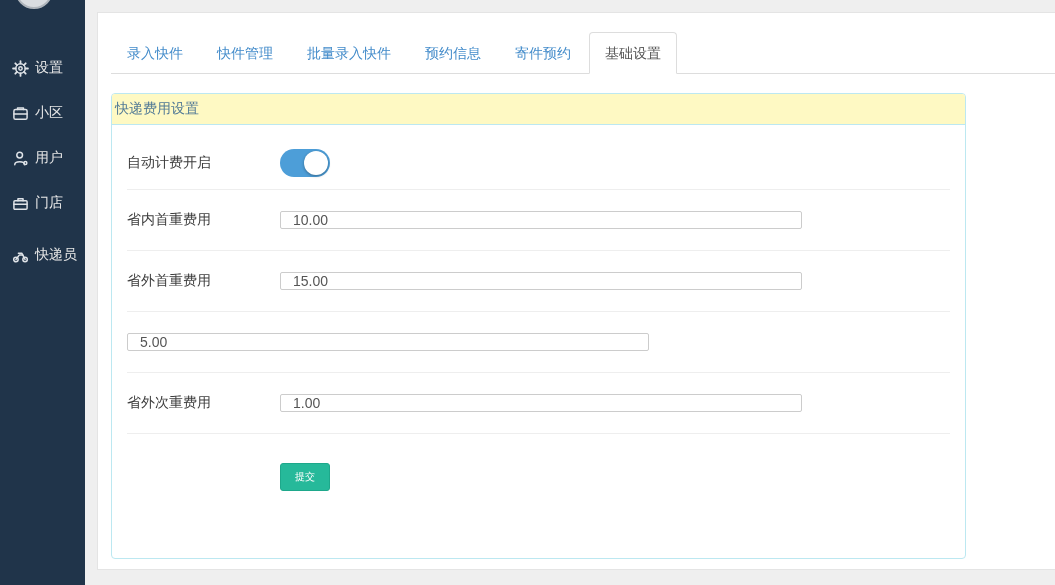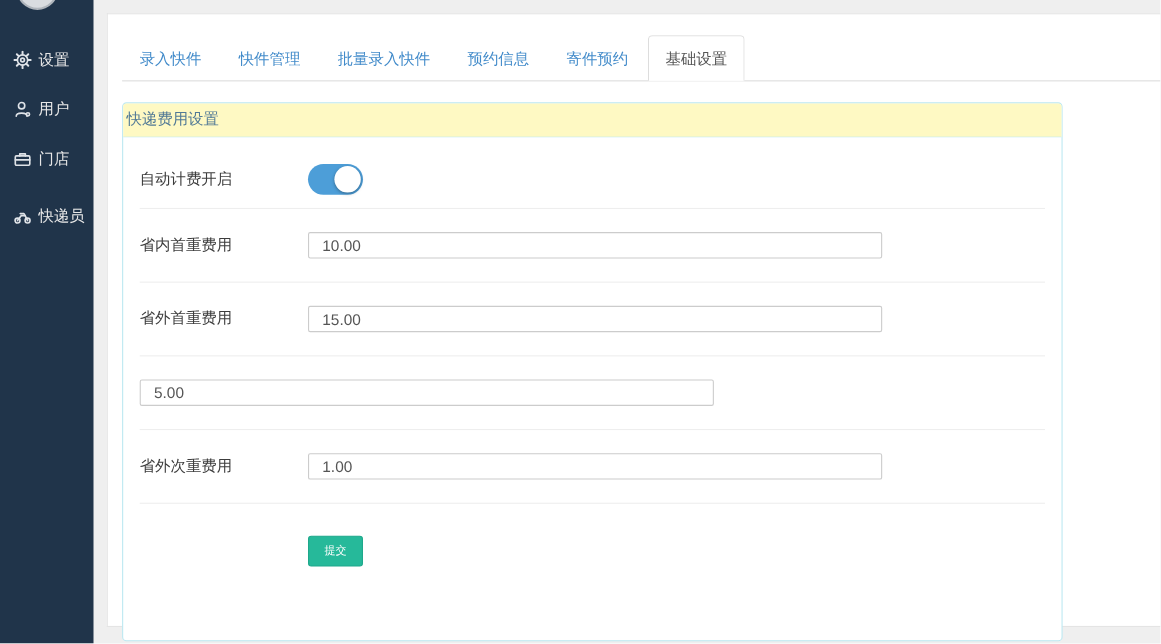--- a/index.html
+++ b/index.html
@@ -12,21 +12,21 @@
   .sidebar {
     position:absolute; left:0; top:0; width:85px; height:585px;
     background:#20344a; z-index:2;
   }
   .avatar {
     position:absolute; left:15px; top:-29px; width:38px; height:38px;
     border-radius:50%; background:#d9dce0; border:2px solid #aeb4bb;
   }
   .side-menu { list-style:none; padding-top:32px; }
   .side-menu li {
-    height:45px; display:flex; align-items:center; padding-left:12px;
+    height:45px; display:flex; align-items:flex-end; padding-left:12px;
     color:#e7e7e7; cursor:pointer; font-size:14px;
   }
   .side-menu li:last-child { margin-top:7px; }
   .side-menu .ico { width:17px; height:17px; margin-right:6px; flex:0 0 auto; display:inline-flex; }
   .side-menu svg { width:17px; height:17px; stroke:#dfe3e8; fill:none; stroke-width:1.4; stroke-linecap:round; stroke-linejoin:round; }
   
   .card {
     position:absolute; left:97px; top:12px; right:0; bottom:15px;
     background:#fff; border:1px solid #e4e4e4; border-right:none; z-index:1;
   }
@@ -54,21 +54,21 @@
   }
   .panel-body { padding:12px 15px; }
   .form-row {
     display:flex; align-items:center; border-bottom:1px solid #eee;
     padding:21px 0;
   }
   .form-row.toggle-row { padding:12px 0; }
   .form-row.submit-row { border-bottom:none; padding:29px 0 55px; }
   .form-label { width:153px; flex:0 0 auto; color:#3c3c3c; }
   .fee-input {
-    width:522px; height:24px; border:1px solid #ccc; border-radius:2px;
+    width:522px; height:18px; border:1px solid #ccc; border-radius:2px;
     padding:0 12px; font-size:14px; color:#555; outline:none;
     font-family:"Liberation Sans","DejaVu Sans",sans-serif;
   }
   
   .switch {
     width:50px; height:28px; border-radius:14px; background:#4d9ed8;
     position:relative; cursor:pointer; flex:0 0 auto;
   }
   .switch .knob {
     position:absolute; top:2px; right:2px; width:24px; height:24px;
@@ -102,20 +102,30 @@
             <line x1="4.75" y1="11.25" x2="3.1" y2="12.9"></line>
               <line x1="12.9" y1="3.1" x2="11.25" y2="4.75"></line>
           </g>
         </svg>
       </span>
       <span>设置</span>
     </li>
     <li>
       <span class="ico">
         <svg viewBox="0 0 16 16">
+          <rect x="1.8" y="4.2" width="12.4" height="9.2" rx="1.5"></rect>
+          <line x1="1.8" y1="8.4" x2="14.2" y2="8.4"></line>
+          <path d="M5.2 4.2 V2.8 h5.6 v1.4"></path>
+        </svg>
+      </span>
+      <span>小区</span>
+    </li>
+    <li>
+      <span class="ico">
+        <svg viewBox="0 0 16 16">
           <circle cx="7.2" cy="4.8" r="2.7"></circle>
           <path d="M2.6 13.8 C2.6 10.2 11.8 10.2 11.8 13.8"></path>
           <circle cx="12.6" cy="12.2" r="1.4"></circle>
         </svg>
       </span>
       <span>用户</span>
     </li>
     <li>
       <span class="ico">
         <svg viewBox="0 0 16 16">

